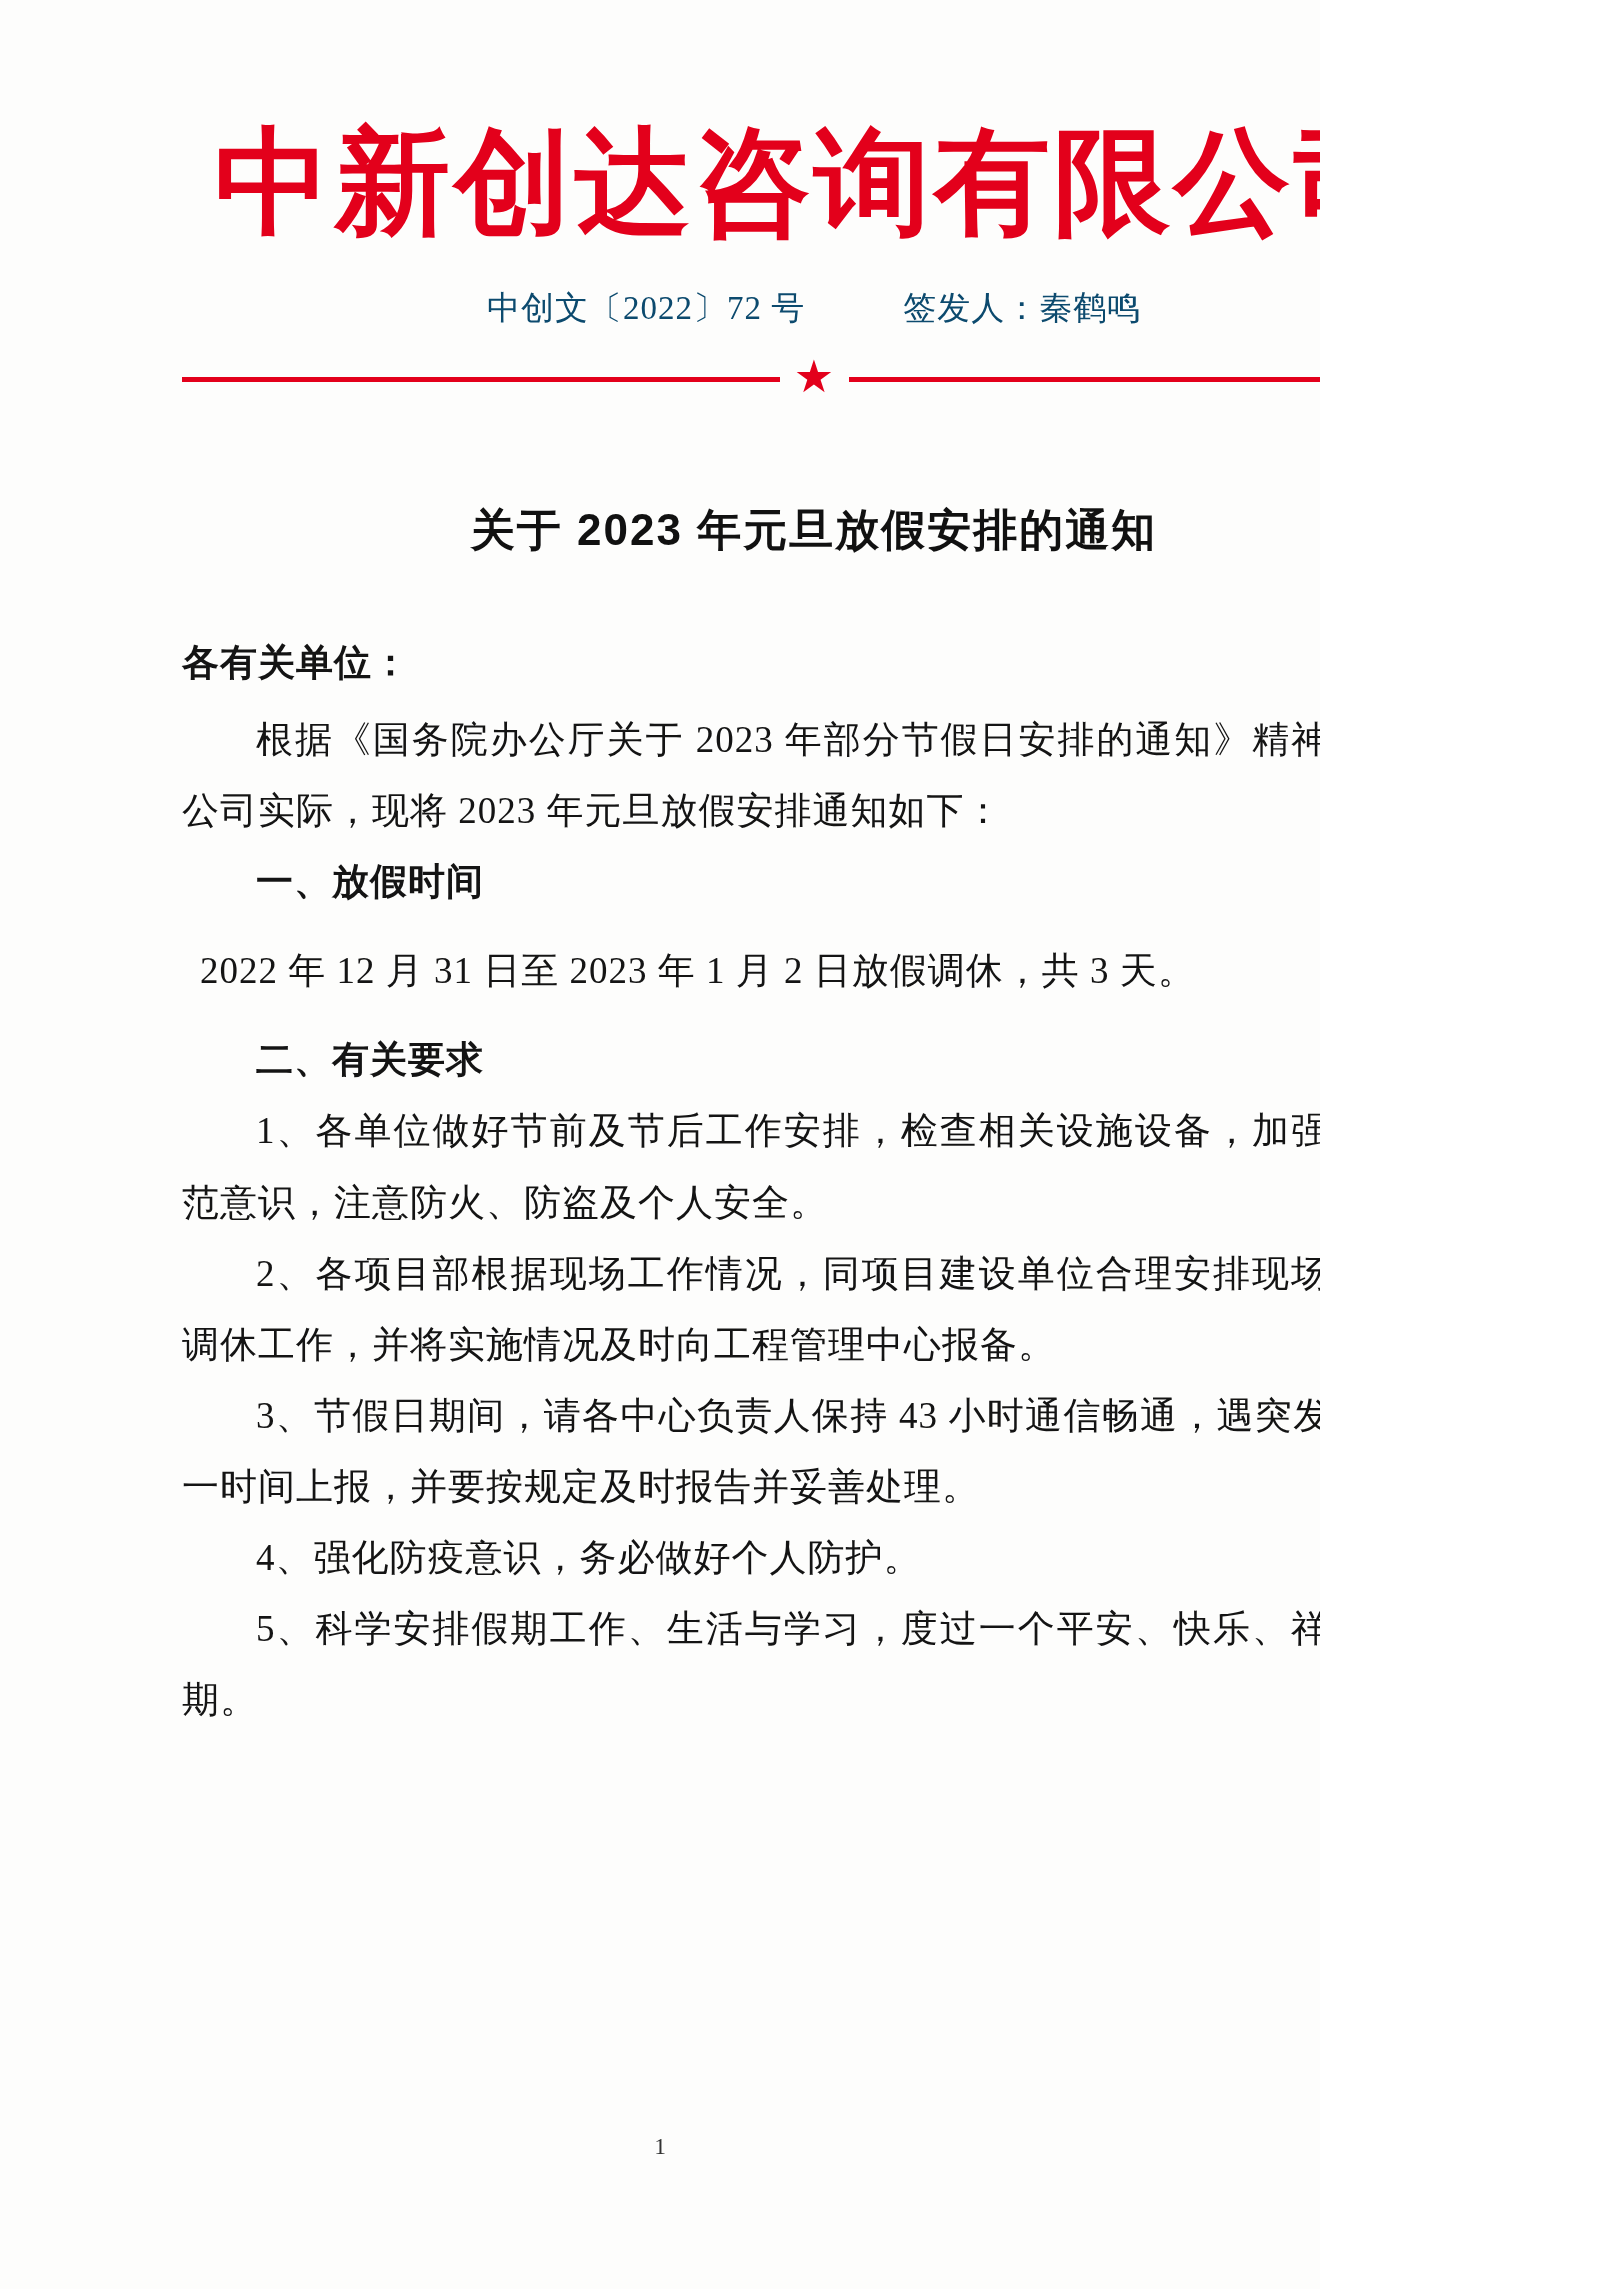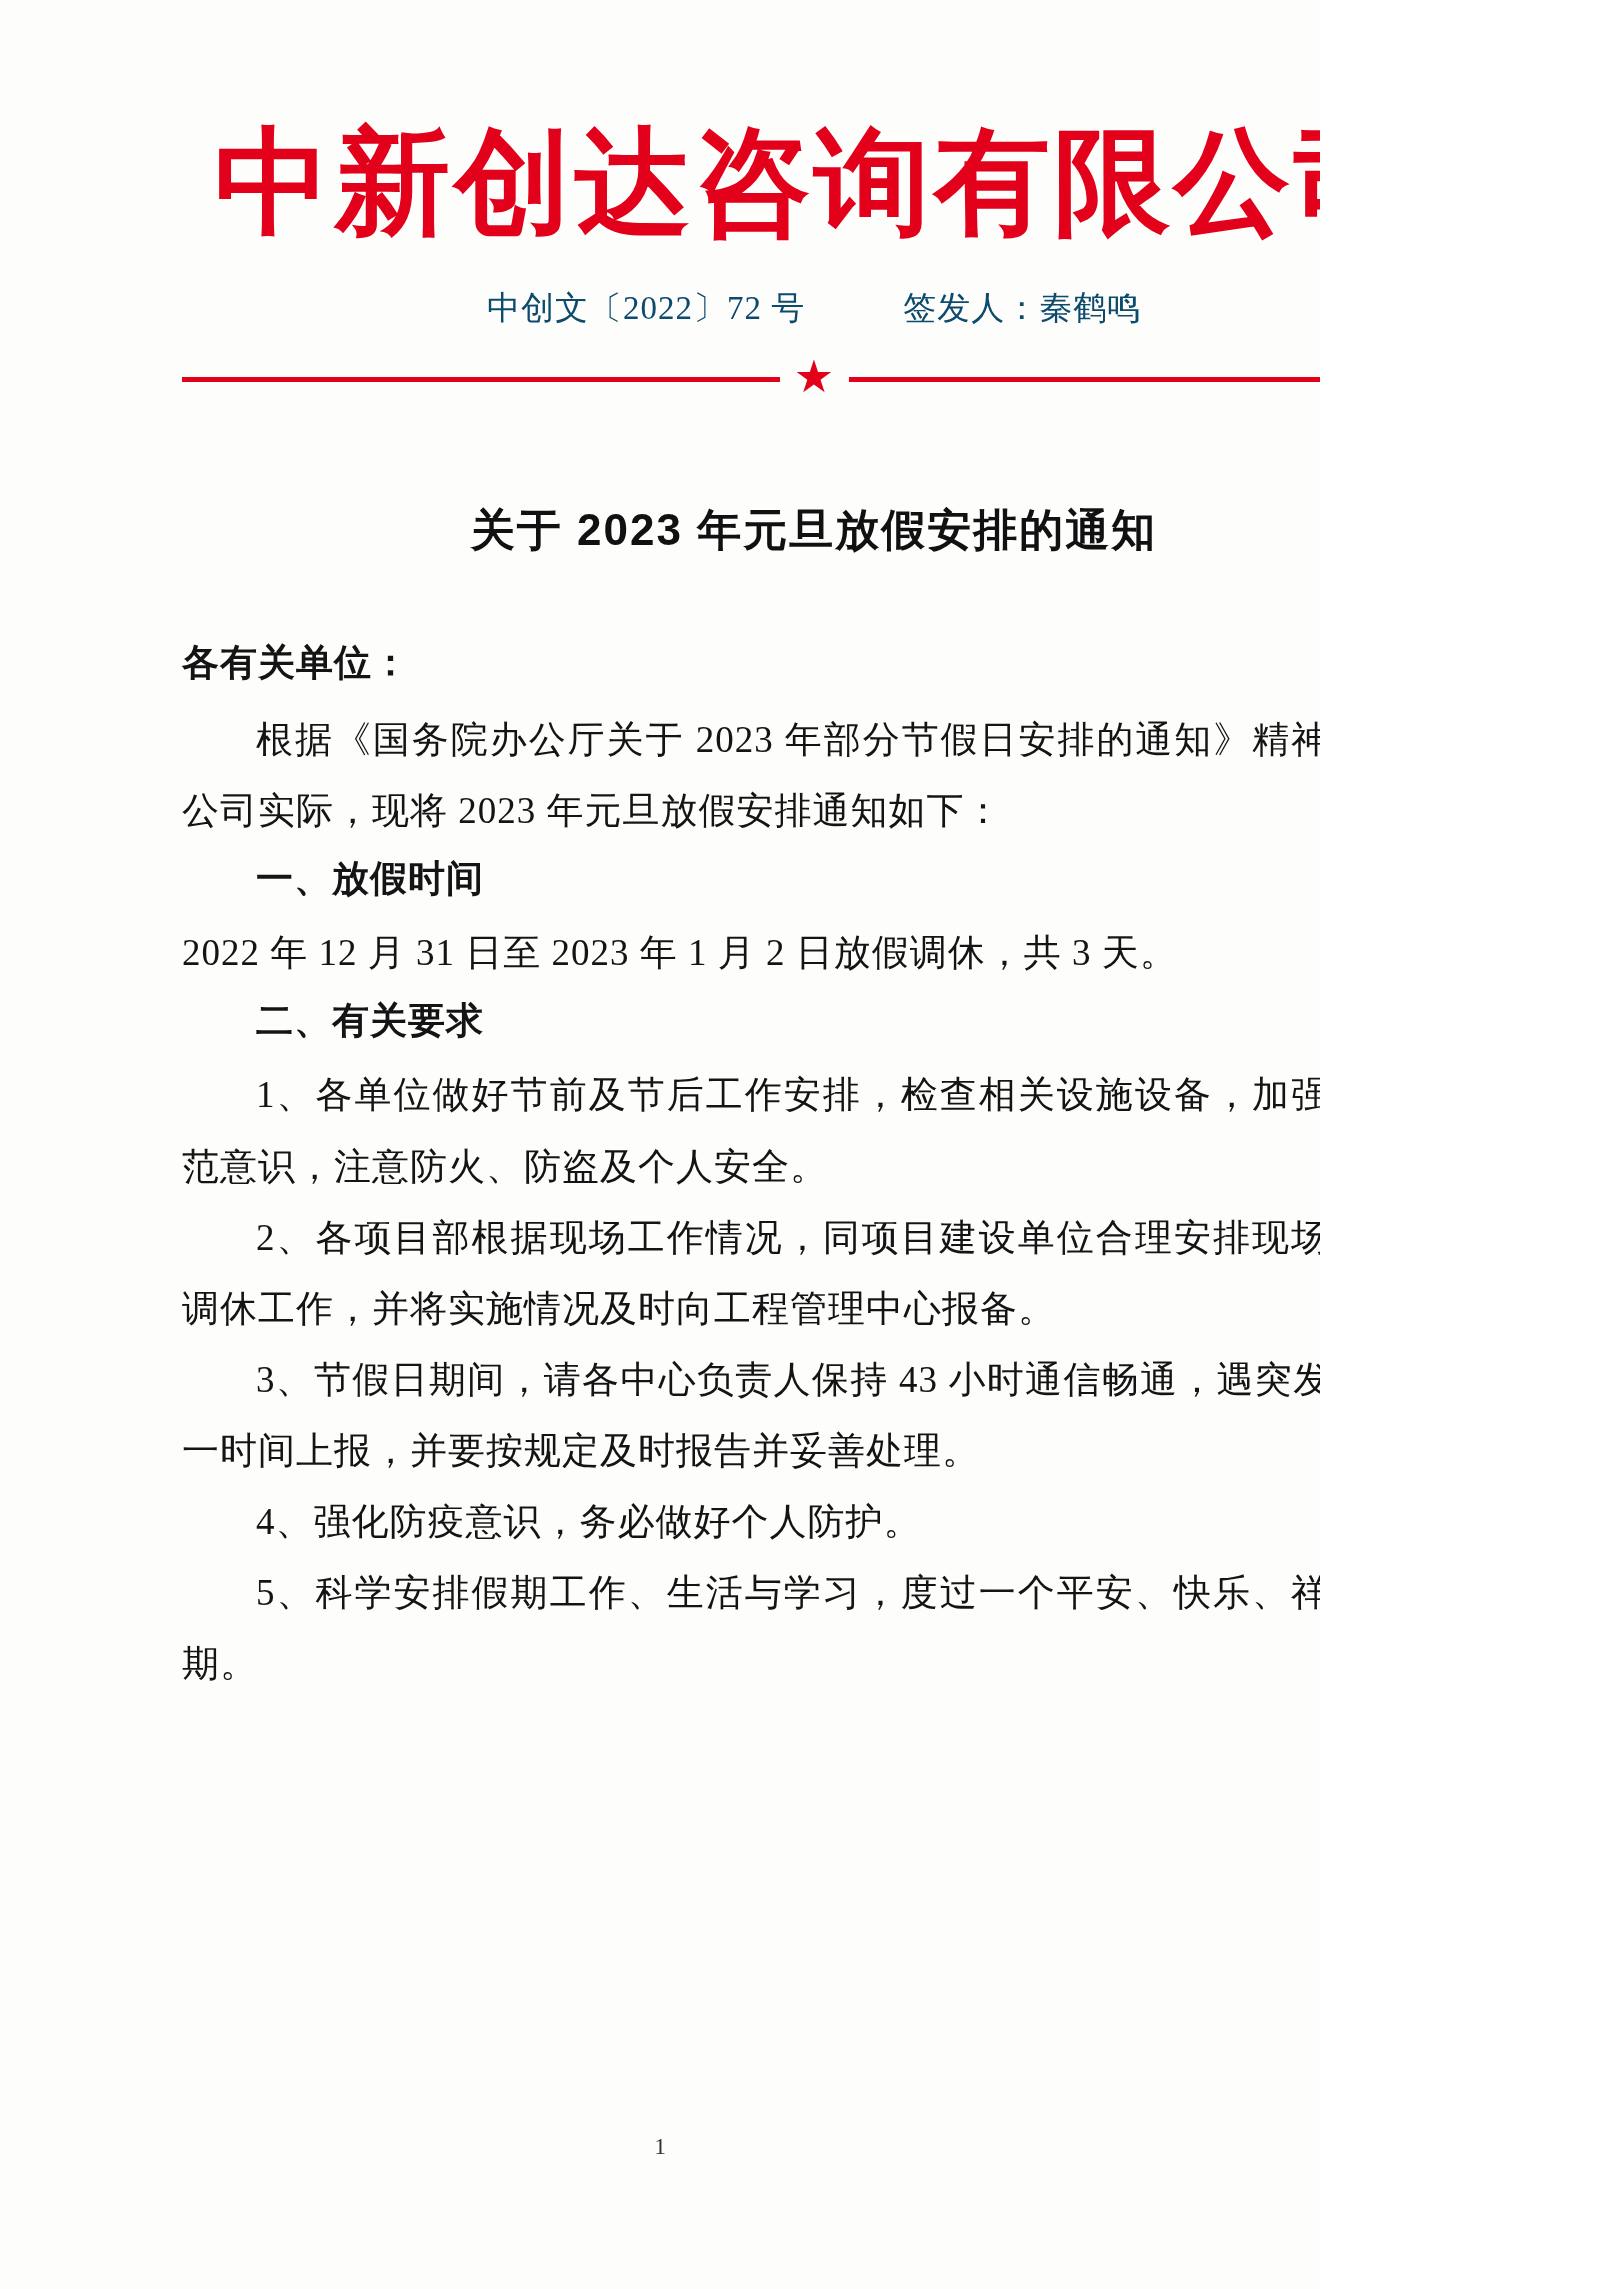--- a/index.html
+++ b/index.html
@@ -104,25 +104,25 @@
     font-size: 37px;
     margin: 0 0 5.9px 0;
   }
   .para {
     margin: 0;
     text-indent: 2em;
   }
   .heading {
     margin: 0;
     text-indent: 2em;
-    font-family: Liberation Mono, monospace;
+    font-family: Liberation Sans, sans-serif;
     font-weight: bold;
   }
   .noindent {
-    margin: 0;
+    margin: 18px;
     text-indent: 0;
   }
 
   
   .page-number {
     position: absolute;
     left: 0;
     right: 0;
     top: 2133px;
     text-align: center;

